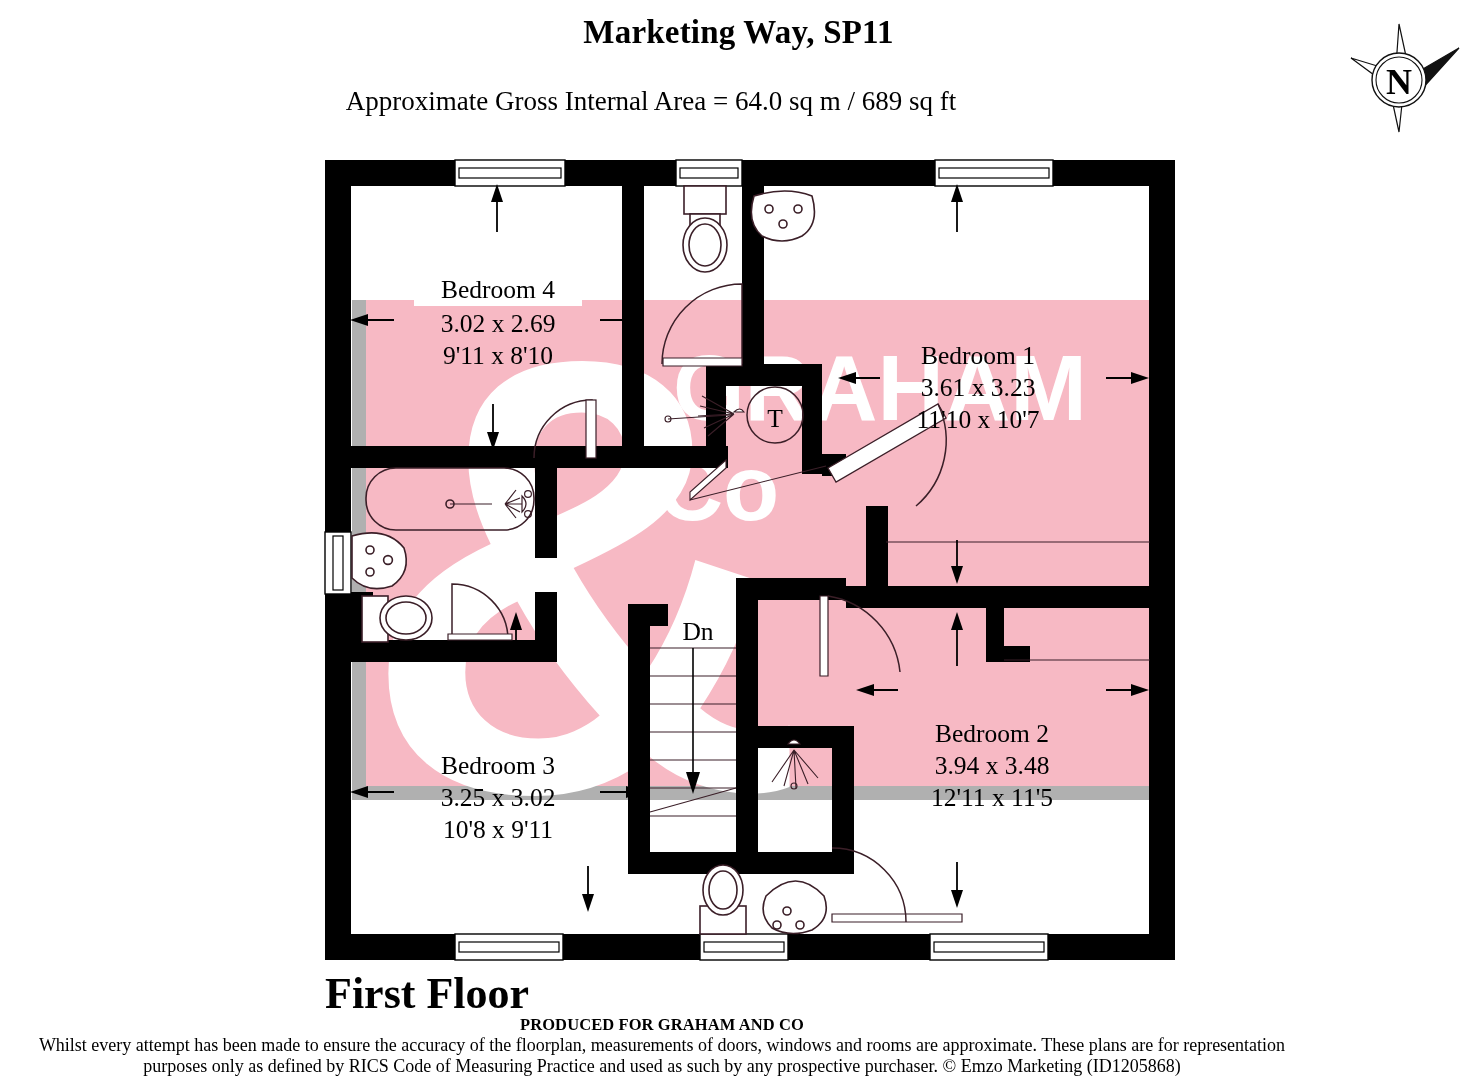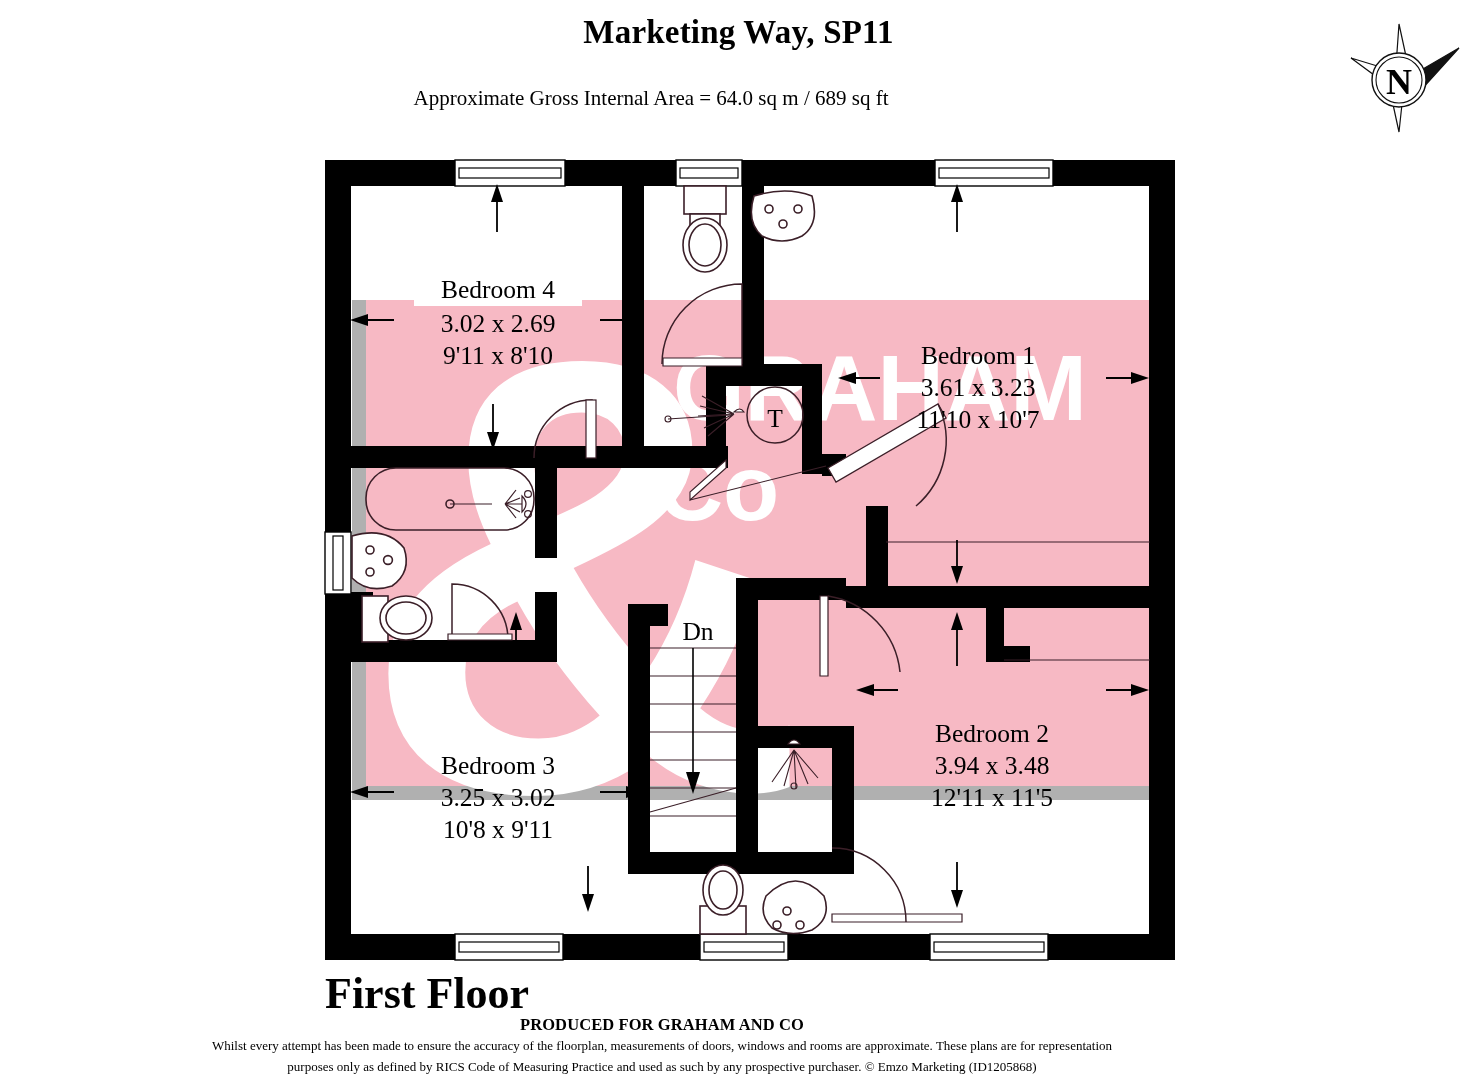--- a/index.html
+++ b/index.html
@@ -30,21 +30,21 @@
     text-align: center;
     font-size: 33px;
     font-weight: bold;
     letter-spacing: 0.2px;
   }
   .subtitle {
     position: absolute;
     left: 0; top: 86px;
     width: 1302px;
     text-align: center;
-    font-size: 21px;
+    font-size: 27px;
     font-weight: normal;
   }
   
   .compass {
     position: absolute;
     left: 1333px; top: 18px;
     width: 132px; height: 120px;
   }
   
   .floor-label {
@@ -61,21 +61,21 @@
     text-align: center;
     font-size: 16.5px;
     line-height: 21px;
   }
   .footer .prod {
     font-weight: bold;
     font-size: 16.5px;
     letter-spacing: 0.1px;
   }
   .footer .disclaimer {
-    font-size: 13px;
+    font-size: 18px;
   }
   
   .plan-wrap {
     position: absolute;
     left: 0px; top: 0px;
     width: 1477px;
     height: 1000px;
   }
   svg.plan { display:block; }
   .rm-label {

